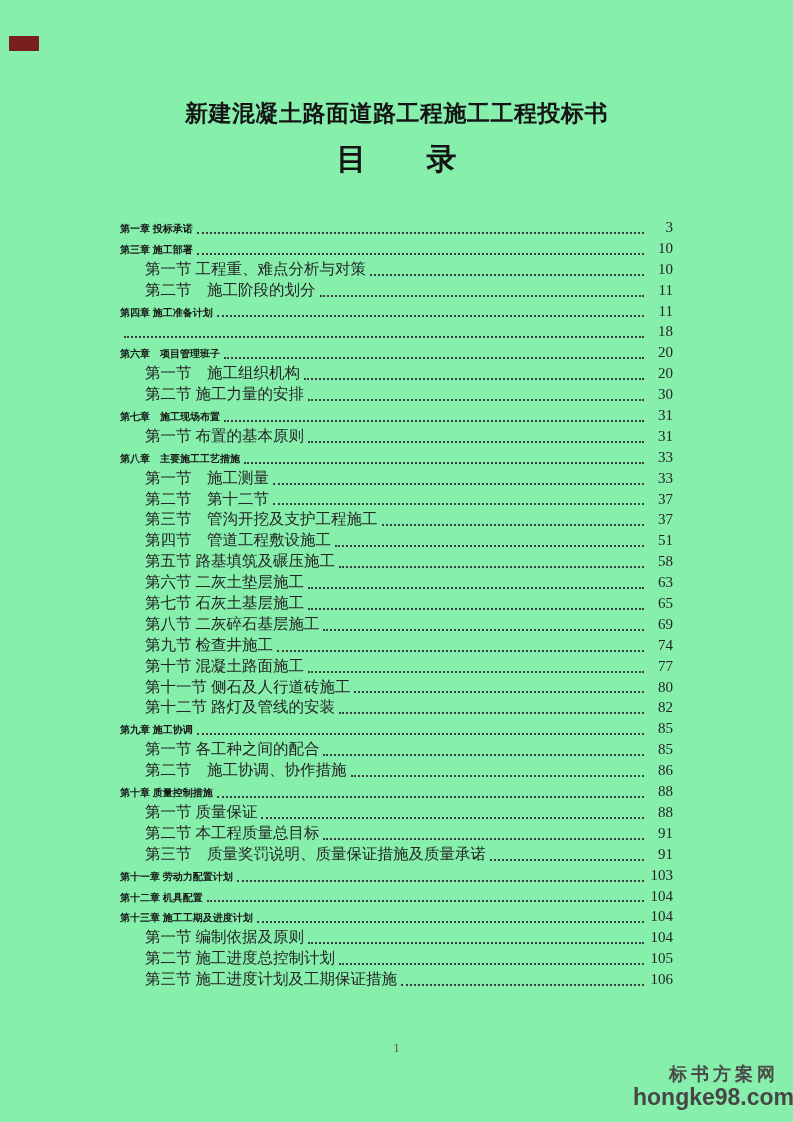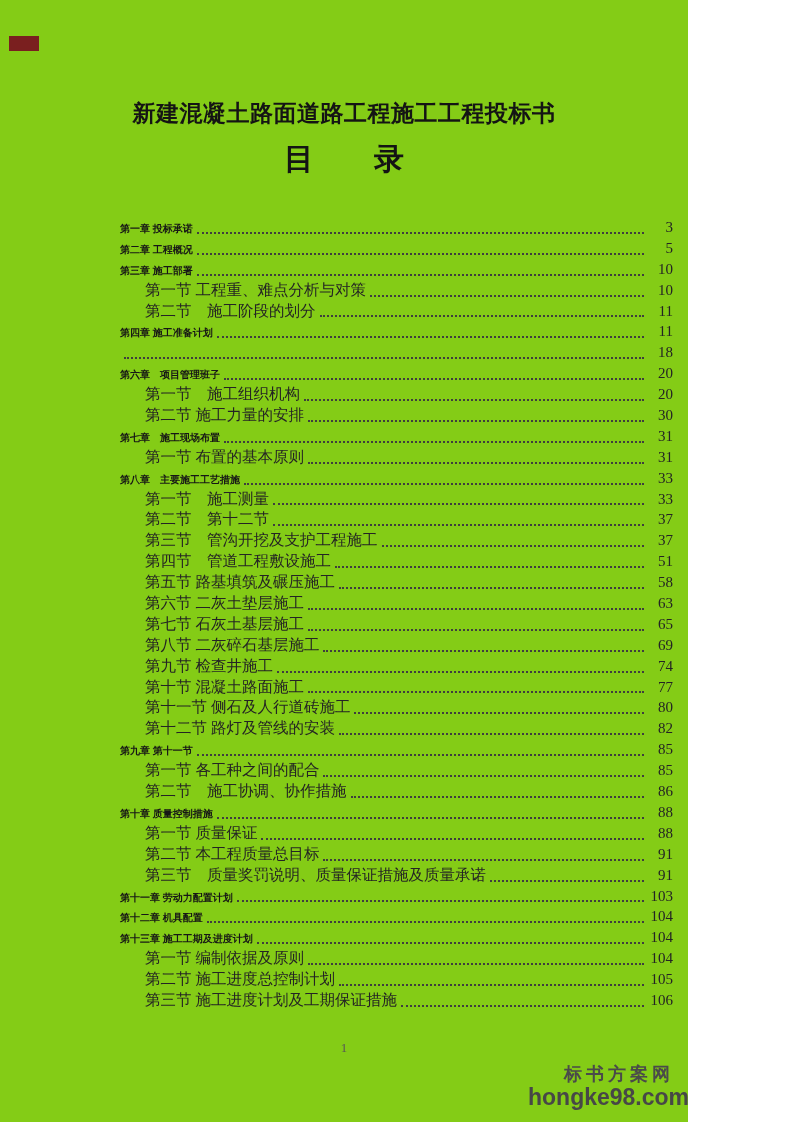--- a/index.html
+++ b/index.html
@@ -2,23 +2,23 @@
 <html><head>
 <meta charset="utf-8">
 <style>
   html, body {
     margin: 0;
     padding: 0;
     background: #ffffff;
   }
   .page {
     position: relative;
-    width: 688px;
+    width: 793px;
     height: 1122px;
-    background: #84cc16;
+    background: #86efac;
     overflow: hidden;
     font-family: "Liberation Serif", "DejaVu Serif", serif;
     color: #1d1d1d;
   }
   .corner-mark {
     position: absolute;
     left: 9px;
     top: 36px;
     width: 30px;
     height: 15px;
@@ -139,25 +139,20 @@
     <span>录</span>
   </div>
 
   <div class="toc" id="toc-list">
   <div class="toc-row chapter">
     <span class="toc-label">第一章 投标承诺</span>
     <span class="toc-leader"></span>
     <span class="toc-page">3</span>
   </div>
 
-  <div class="toc-row chapter">
-    <span class="toc-label">第二章 工程概况</span>
-    <span class="toc-leader"></span>
-    <span class="toc-page">5</span>
-  </div>
 
   <div class="toc-row chapter">
     <span class="toc-label">第三章 施工部署</span>
     <span class="toc-leader"></span>
     <span class="toc-page">10</span>
   </div>
 
   <div class="toc-row section">
     <span class="toc-label">第一节 工程重、难点分析与对策</span>
     <span class="toc-leader"></span>
@@ -283,21 +278,21 @@
     <span class="toc-page">80</span>
   </div>
 
   <div class="toc-row section">
     <span class="toc-label">第十二节 路灯及管线的安装</span>
     <span class="toc-leader"></span>
     <span class="toc-page">82</span>
   </div>
 
   <div class="toc-row chapter">
-    <span class="toc-label">第九章 第十一节</span>
+    <span class="toc-label">第九章 施工协调</span>
     <span class="toc-leader"></span>
     <span class="toc-page">85</span>
   </div>
 
   <div class="toc-row section">
     <span class="toc-label">第一节 各工种之间的配合</span>
     <span class="toc-leader"></span>
     <span class="toc-page">85</span>
   </div>
 

